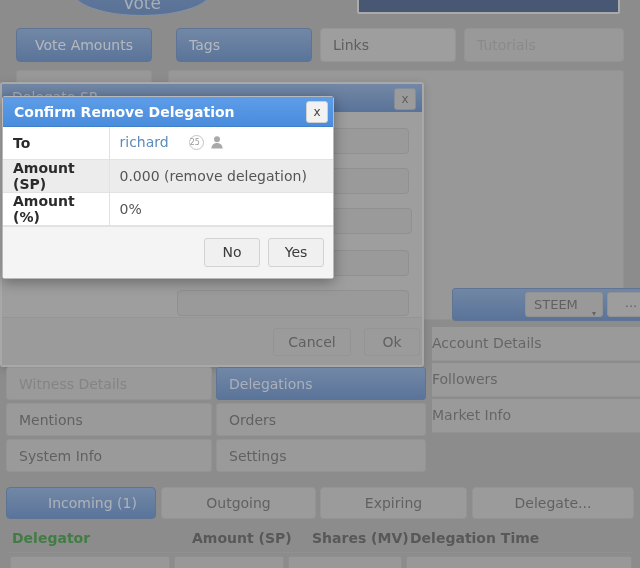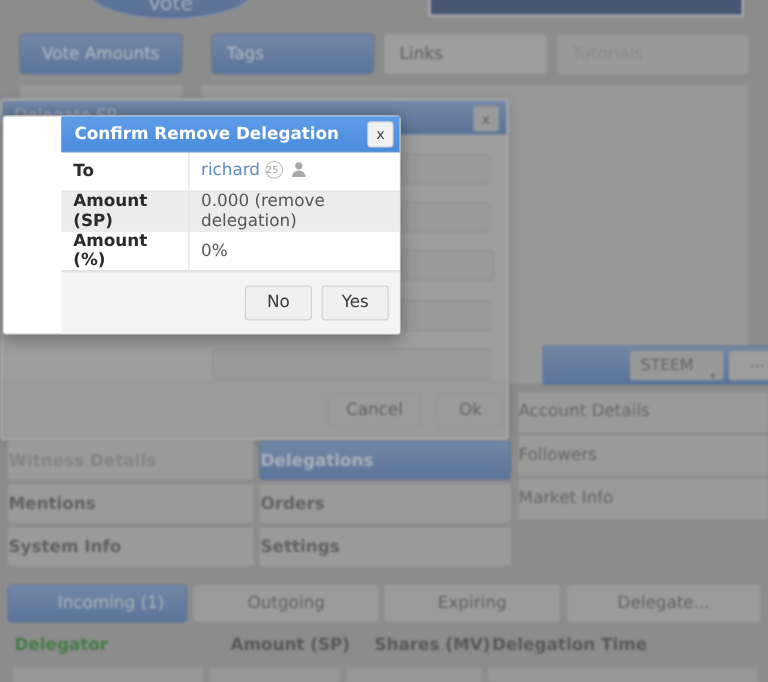--- a/index.html
+++ b/index.html
@@ -212,28 +212,28 @@
     line-height: 20px;
     text-align: center;
     color: #4e4e4e;
   }
 
   
   .navbtn {
     position: absolute;
     height: 33px;
     line-height: 32px;
+    padding-left: 12px;
     font-size: 14px;
     background: #b7b7b7;
     border: 1px solid #ababab;
     border-radius: 3px;
     color: #4e4e4e;
     white-space: nowrap;
     overflow: hidden;
-    font-weight: bold;
   }
   .navbtn.sel {
     background: linear-gradient(180deg,#6e95cc 0%,#4271b6 100%);
     border-color: #4a72ab;
     color: #d3ddee;
   }
   .navbtn.dim { color: #8e8e8e; }
 
   
   .subtab {
@@ -285,21 +285,20 @@
   
   .modal {
     position: absolute;
     left: 2px; top: 96px;
     width: 332px;
     background: #ffffff;
     border: 1px solid #b9b9b9;
     border-radius: 3px;
     box-shadow: 0 3px 14px rgba(0,0,0,0.35);
     z-index: 100;
-    padding-left: 48px;
   }
   .modal-title {
     position: relative;
     height: 30px;
     background: linear-gradient(180deg,#5d9ce8 0%,#4a8ddd 100%);
     border-bottom: 1px solid #3f7fcb;
   }
   .modal-title-text {
     position: absolute;
     left: 11px; top: 0;
@@ -344,21 +343,21 @@
   .rep-badge {
     display: inline-block;
     width: 15px; height: 15px;
     border: 1px solid #c4c4c4;
     border-radius: 50%;
     font-size: 8px;
     line-height: 13px;
     text-align: left;
     color: #9b9b9b;
     vertical-align: 2px;
-    margin-left: 4px;
+    margin-left: 20px;
   }
   .person-icon {
     display: inline-block;
     vertical-align: -2px;
     margin-left: 6px;
   }
 
   .modal-footer {
     height: 52px;
     background: #f4f4f4;

